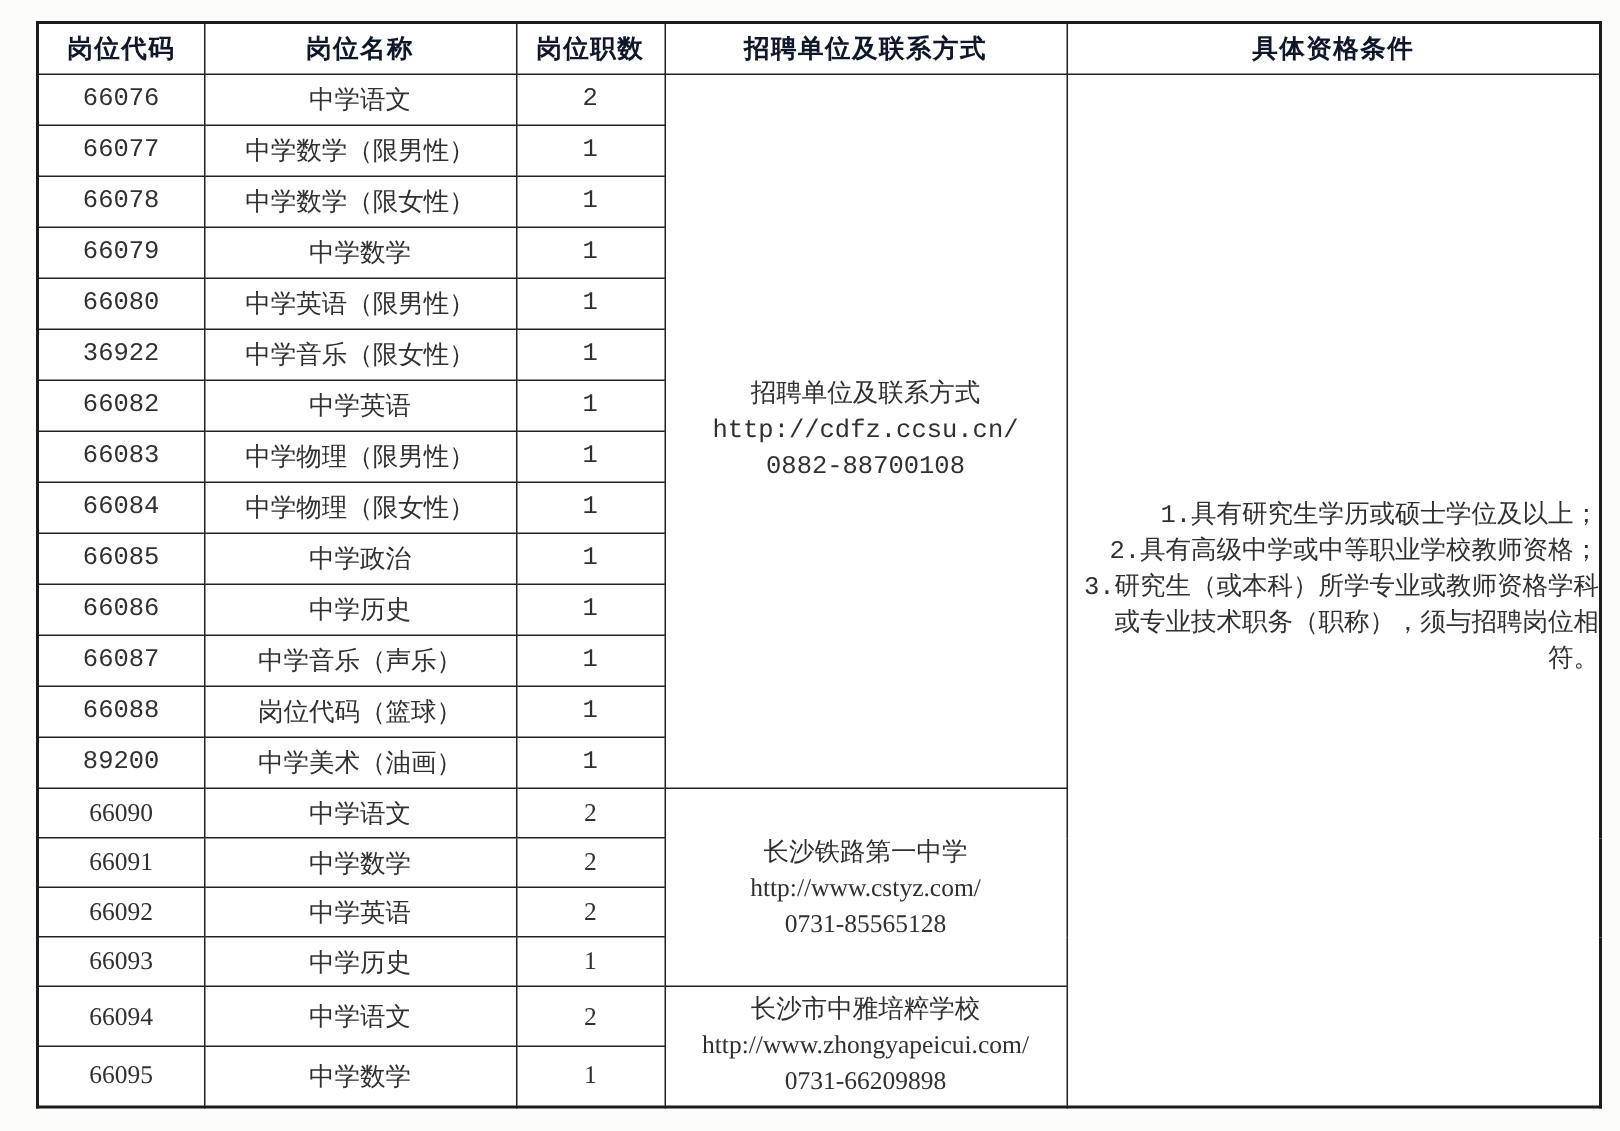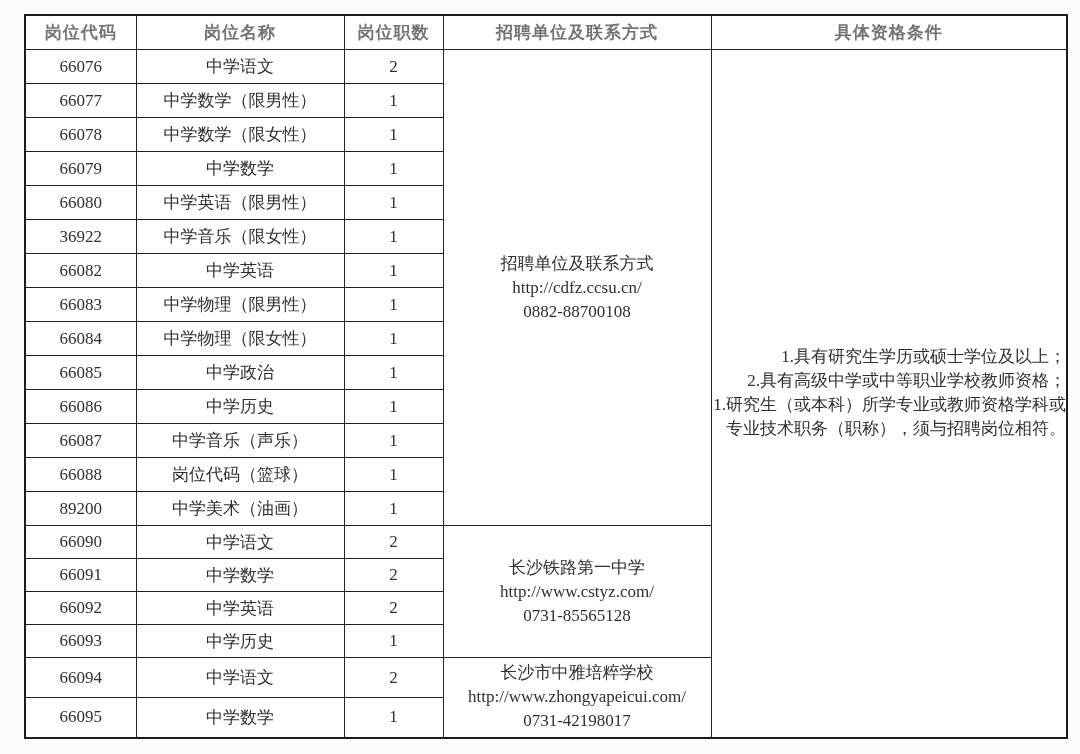--- a/index.html
+++ b/index.html
@@ -27,24 +27,24 @@
     padding: 0;
     font-size: 17px;
     overflow: hidden;
   }
   table.recruit {
     border: 2px solid #1c1c1c;
   }
   table.recruit th {
     font-weight: bold;
     height: 33px;
-    color: #737373;
+    color: #0f172a;
     letter-spacing: 1px;
   }
-  tr.r-std  { height: 34px; }
+  tr.r-std  { height: 34px; font-family: Liberation Mono, monospace; }
   tr.r-mid  { height: 33px; }
   tr.r-tall { height: 40px; }
   td.c-unit {
     line-height: 24px;
     padding: 2px 4px;
   }
   td.c-qual {
     text-align: left;
     vertical-align: middle;
     padding: 4px 12px 4px 7px;
@@ -79,21 +79,21 @@
       <td>中学语文</td>
       <td>2</td>
       <td class="c-unit" rowspan="14">
         <div class="unit-line">招聘单位及联系方式</div>
         <div class="unit-line">http://cdfz.ccsu.cn/</div>
         <div class="unit-line">0882-88700108</div>
       </td>
       <td class="c-qual" rowspan="20">
         <div class="qual-item">1.具有研究生学历或硕士学位及以上；</div>
         <div class="qual-item">2.具有高级中学或中等职业学校教师资格；</div>
-        <div class="qual-item">1.研究生（或本科）所学专业或教师资格学科或专业技术职务（职称），须与招聘岗位相符。</div>
+        <div class="qual-item">3.研究生（或本科）所学专业或教师资格学科或专业技术职务（职称），须与招聘岗位相符。</div>
       </td>
     </tr>
     <tr class="r-std">
       <td>66077</td>
       <td>中学数学（限男性）</td>
       <td>1</td>
     </tr>
     <tr class="r-std">
       <td>66078</td>
       <td>中学数学（限女性）</td>
@@ -179,21 +179,21 @@
       <td>中学历史</td>
       <td>1</td>
     </tr>
     <tr class="r-tall">
       <td>66094</td>
       <td>中学语文</td>
       <td>2</td>
       <td class="c-unit" rowspan="2">
         <div class="unit-line">长沙市中雅培粹学校</div>
         <div class="unit-line">http://www.zhongyapeicui.com/</div>
-        <div class="unit-line">0731-42198017</div>
+        <div class="unit-line">0731-66209898</div>
       </td>
     </tr>
     <tr class="r-tall">
       <td>66095</td>
       <td>中学数学</td>
       <td>1</td>
     </tr>
   </tbody>
 </table>
 

